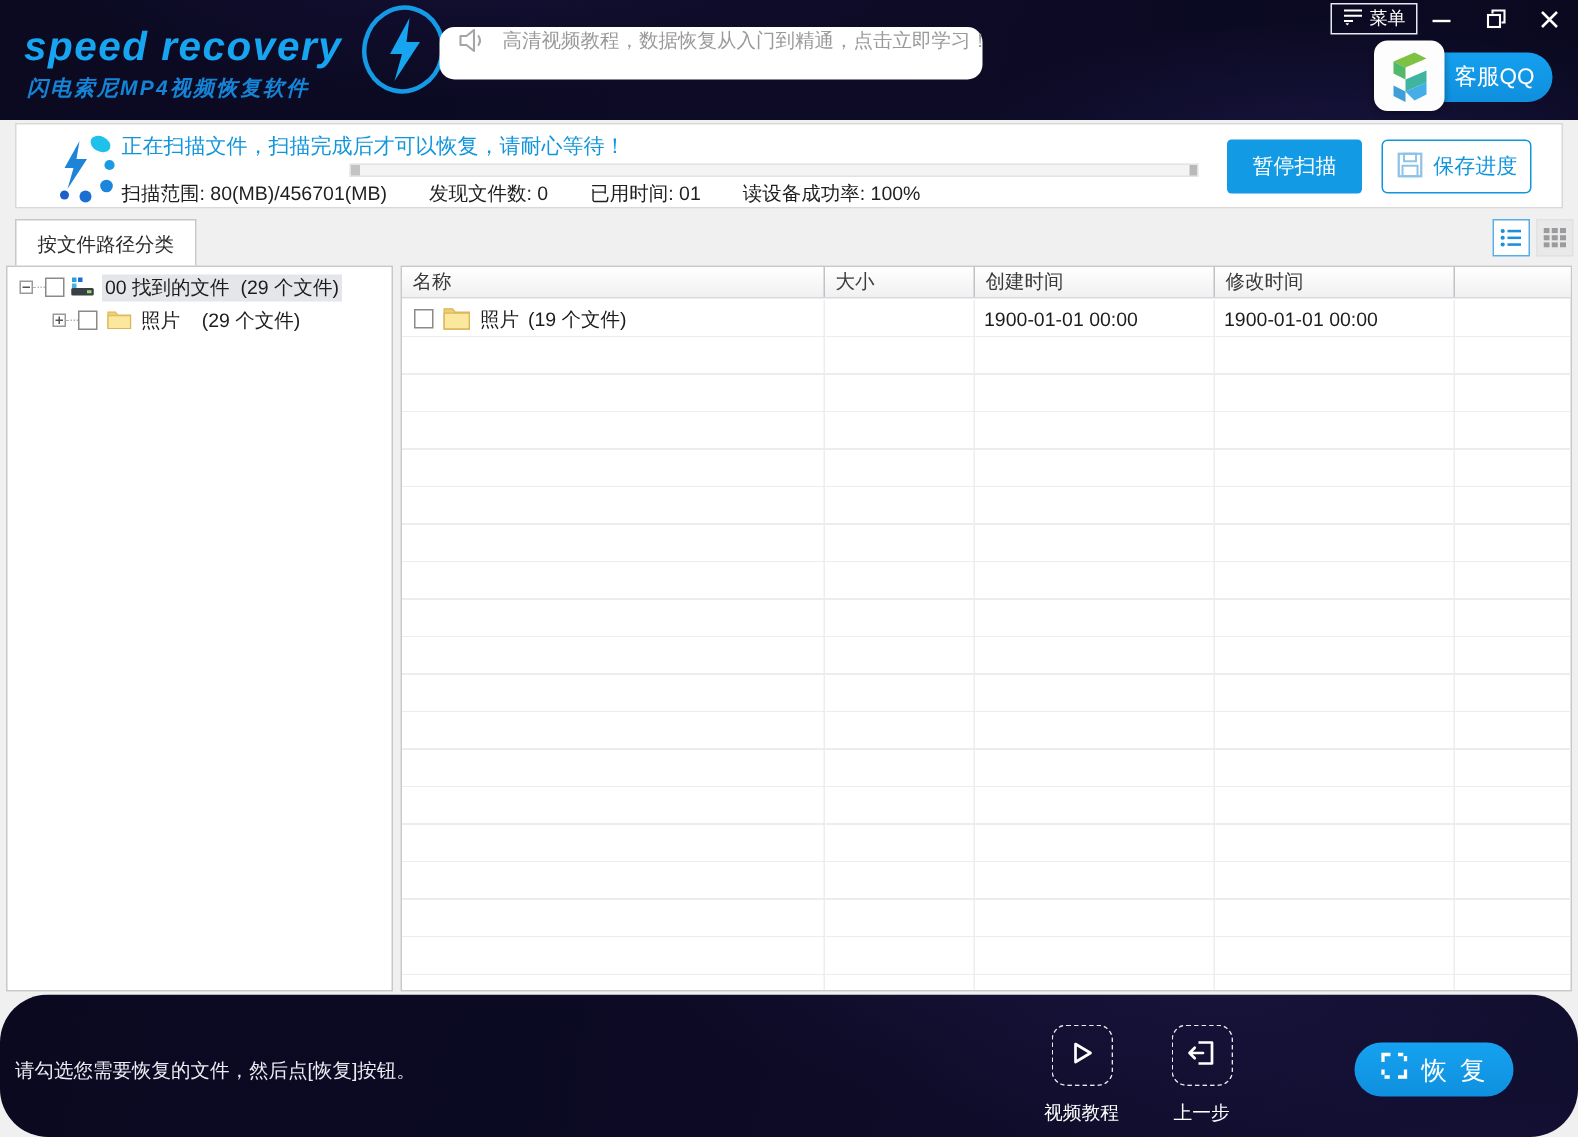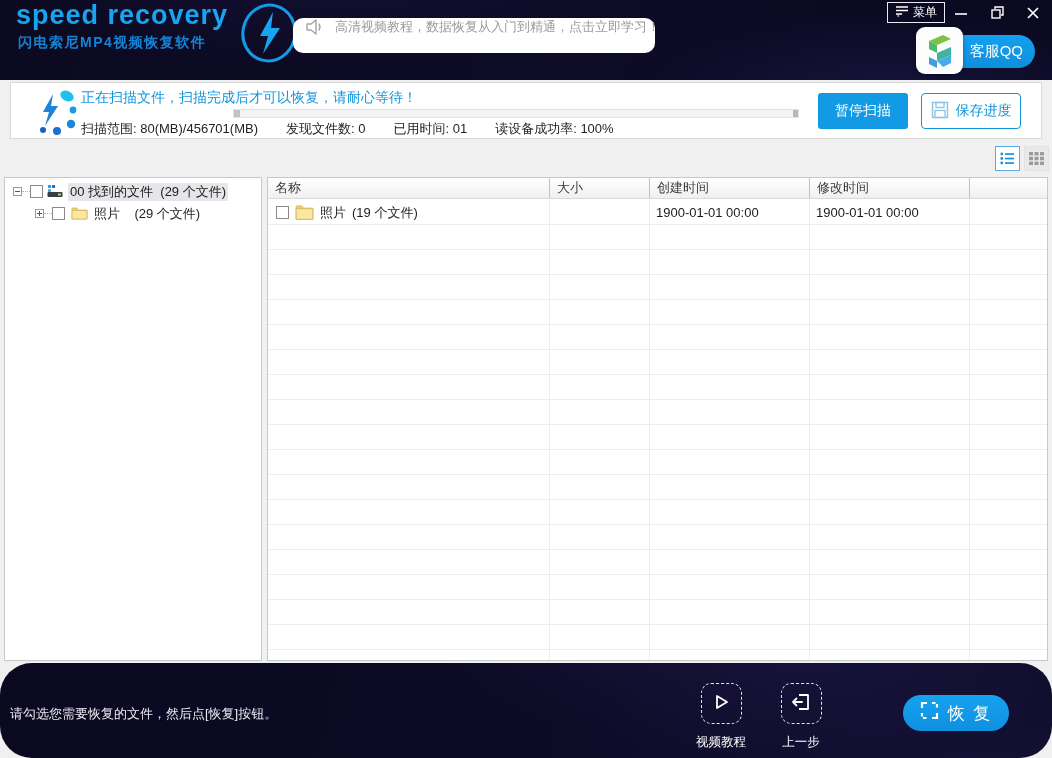--- a/index.html
+++ b/index.html
@@ -5,21 +5,21 @@
   * { margin:0; padding:0; box-sizing:border-box; }
   body { background:#333; font-family:"Liberation Sans","DejaVu Sans",sans-serif; }
   .window{ position:relative; width:1052px; height:758px; background:#f0f0f0; overflow:hidden; }
 
   
   .header{ position:absolute; top:0; left:0; width:1052px; height:80px;
     background:
       radial-gradient(ellipse 420px 140px at 85% 120%, rgba(60,50,140,.25), transparent 60%),
       radial-gradient(ellipse 500px 160px at 30% -40%, rgba(40,30,100,.25), transparent 60%),
       linear-gradient(100deg,#0b0a21,#0d0b26 55%,#0a0920); }
-  .logo{ position:absolute; left:16px; top:0; }
+  .logo{ position:absolute; left:16px; top:16px;font-style:italic; }
   .logo-title{ color:#17a5f1; font-size:27px; font-weight:bold; letter-spacing:1px; line-height:30px;}
   .logo-sub{ color:#1583d6; font-size:14px; font-weight:bold; letter-spacing:1.5px; margin-top:4px; margin-left:2px;}
   .logo-bolt{ position:absolute; left:240px; top:2px; }
   .notice{ position:absolute; left:293px; top:18px; width:362px; height:35px; background:#fff;
     border-radius:10px; display:flex; padding:0 12px; gap:10px; }
   .notice-text{ color:#9a9a9a; font-size:13px; white-space:nowrap; }
   .menu-btn{ position:absolute; right:107px; top:2px; height:21px; border:1px solid #e8e8f2;
     color:#fff; font-size:12px; display:flex; align-items:center; gap:4px; padding:0 7px; cursor:pointer; background:transparent;}
   .winctl{ position:absolute; right:8px; top:2px; display:flex; gap:14px; }
   .winctl .wbtn{ width:22px; height:21px; display:flex; align-items:center; justify-content:center; cursor:pointer; }
@@ -192,20 +192,21 @@
         <svg width="18" height="18" viewBox="0 0 18 18">
           <rect x="1.5" y="1.5" width="15" height="15" fill="none" stroke="#8fc3e6" stroke-width="1.5"></rect>
           <rect x="5" y="1.5" width="8" height="5" fill="none" stroke="#8fc3e6" stroke-width="1.3"></rect>
           <rect x="4" y="9.5" width="10" height="7" fill="none" stroke="#8fc3e6" stroke-width="1.3"></rect>
         </svg>
       </span>
       <span>保存进度</span>
     </div>
   </div>
 
+  <div class="tab">按文件路径分类</div>
   <div class="viewbtn view-list">
     <svg width="15" height="13" viewBox="0 0 15 13">
       <circle cx="1.8" cy="2" r="1.4" fill="#1b8fdb"></circle>
         <rect x="5" y="1.2" width="9" height="1.7" fill="#1b8fdb"></rect>
       <circle cx="1.8" cy="6.5" r="1.4" fill="#1b8fdb"></circle>
         <rect x="5" y="5.7" width="9" height="1.7" fill="#1b8fdb"></rect>
       <circle cx="1.8" cy="11" r="1.4" fill="#1b8fdb"></circle>
         <rect x="5" y="10.2" width="9" height="1.7" fill="#1b8fdb"></rect>
     </svg>
   </div>

